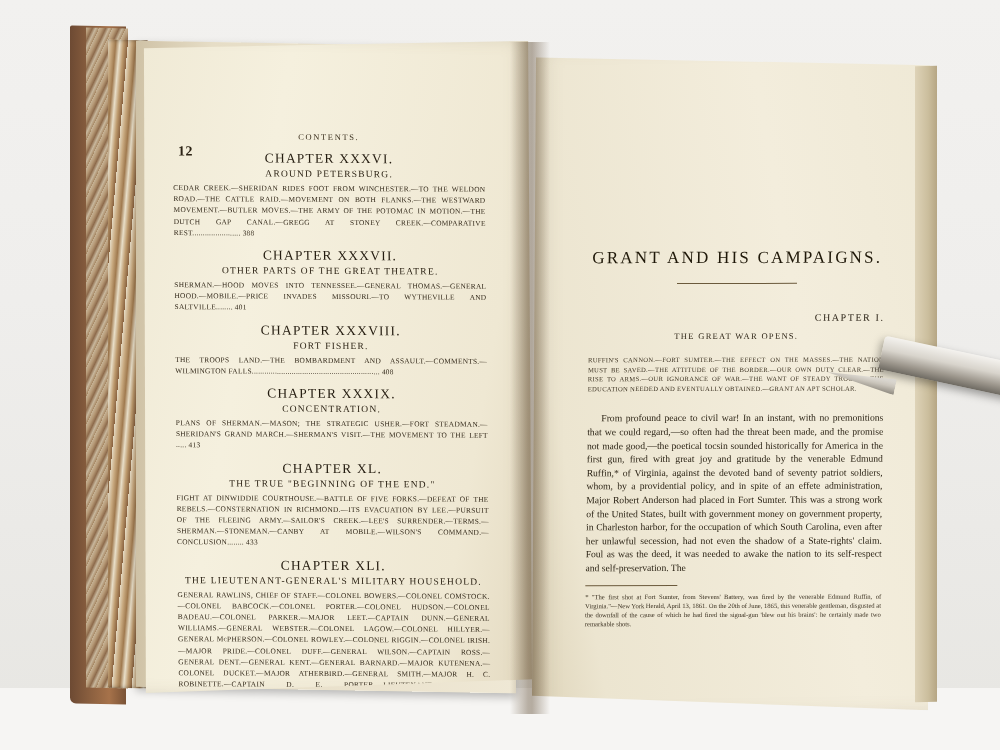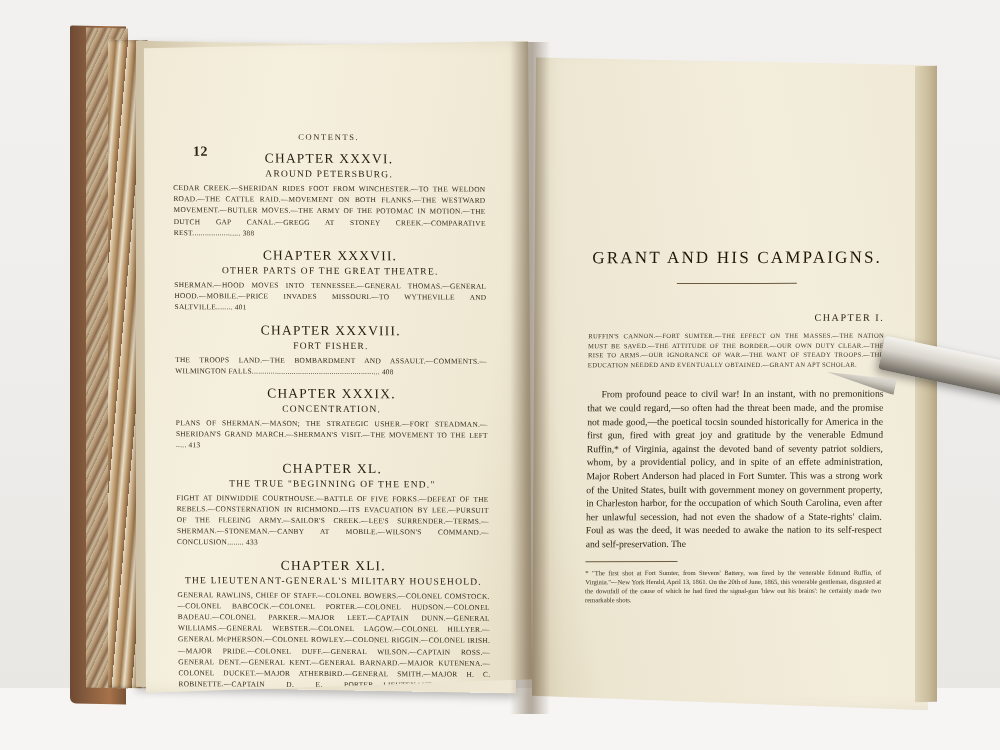--- a/index.html
+++ b/index.html
@@ -139,21 +139,21 @@
   .lp-content {
     position: absolute;
     left: 34px;
     top: 94px;
     width: 312px;
     color: #2a2113;
     transform: rotate(-0.6deg);
   }
   .folio {
     position: absolute;
-    left: 51px;
+    left: 36px;
     top: 108px;
     font-size: 14px;
     font-weight: bold;
     letter-spacing: .5px;
     color: #2c2315;
     transform: rotate(-0.6deg);
   }
   .running-head {
     text-align: center;
     font-size: 8.5px;
@@ -330,20 +330,21 @@
         <p class="entry">OFFICIAL CORRESPONDENCE............................................... 473</p>
         <p class="entry">REPORT OF LIEUTENANT-GENERAL GRANT.................................... 477</p>
       </div>
     </div>
 
     <div class="page-right">
       <div class="rp-content">
         <div class="book-title">GRANT AND HIS CAMPAIGNS.</div>
         <div class="rule"></div>
         <div class="rp-chap">CHAPTER I.</div>
+        <div class="rp-chaptitle">THE GREAT WAR OPENS.</div>
         <p class="argument">RUFFIN'S CANNON.—FORT SUMTER.—THE EFFECT ON THE MASSES.—THE NATION MUST BE SAVED.—THE ATTITUDE OF THE BORDER.—OUR OWN DUTY CLEAR.—THE RISE TO ARMS.—OUR IGNORANCE OF WAR.—THE WANT OF STEADY TROOPS.—THE EDUCATION NEEDED AND EVENTUALLY OBTAINED.—GRANT AN APT SCHOLAR.</p>
         <p class="body-par">From profound peace to civil war!  In an instant, with no premonitions that we could regard,—so often had the threat been made, and the promise not made good,—the poetical tocsin sounded historically for America in the first gun, fired with great joy and gratitude by the venerable Edmund Ruffin,* of Virginia, against the devoted band of seventy patriot soldiers, whom, by a providential policy, and in spite of an effete administration, Major Robert Anderson had placed in Fort Sumter.  This was a strong work of the United States, built with government money on government property, in Charleston harbor, for the occupation of which South Carolina, even after her unlawful secession, had not even the shadow of a State-rights' claim.  Foul as was the deed, it was needed to awake the nation to its self-respect and self-preservation.  The</p>
         <div class="fn-rule"></div>
         <p class="footnote">* "The first shot at Fort Sumter, from Stevens' Battery, was fired by the venerable Edmund Ruffin, of Virginia."—New York Herald, April 13, 1861. On the 20th of June, 1865, this venerable gentleman, disgusted at the downfall of the cause of which he had fired the signal-gun 'blew out his brains': he certainly made two remarkable shots.</p>
       </div>
     </div>
 
     <div class="gutter"></div>
     <div class="edge-right"></div>
   </div>

